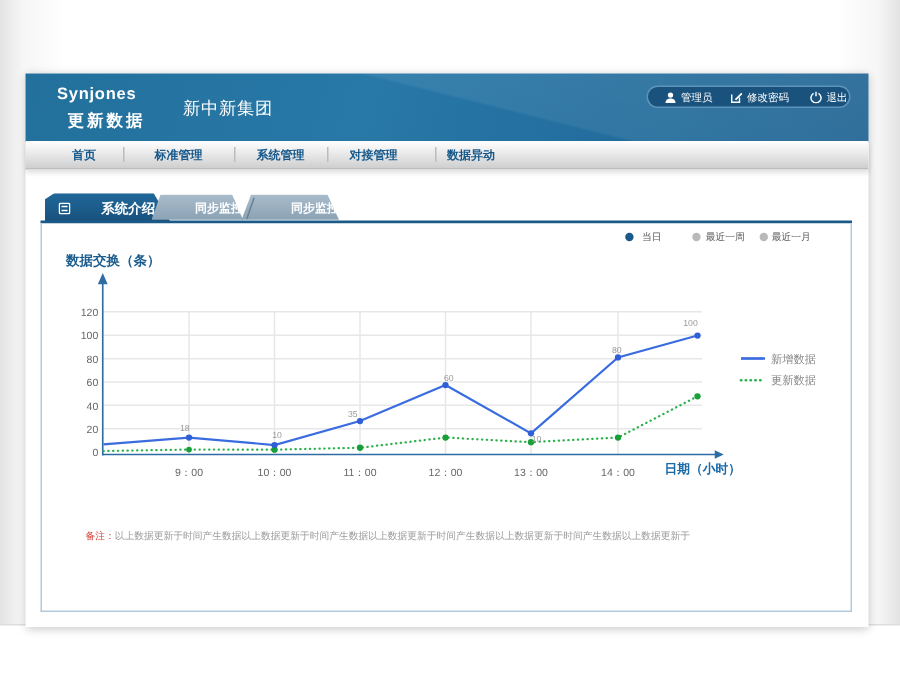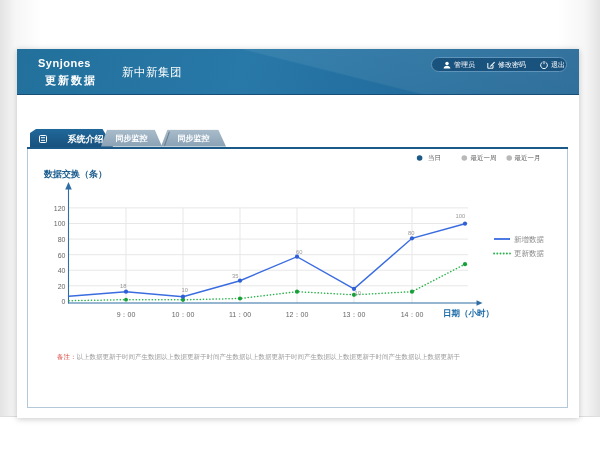--- a/index.html
+++ b/index.html
@@ -25,21 +25,21 @@
   .nav b{position:absolute;top:4px;transform:translateX(-50%);font-size:8px;color:#17598c;font-weight:bold;}
   .nav i{position:absolute;top:4px;width:1px;height:10px;background:#bcbcbc;}
   .tab{position:absolute;color:#fff;font-weight:bold;text-align:center;}
   .tabA{left:13px;top:79.5px;width:69px;height:20px;font-size:9px;line-height:21px;
         background:linear-gradient(#20689a,#174f7b);
         clip-path:polygon(0 100%,0 22%,8% 0,86% 0,100% 100%);
         filter:drop-shadow(1.5px 1px 1px rgba(0,0,0,.3));padding-left:15px;}
   .tabB{top:80.5px;height:17px;font-size:8px;line-height:18px;
         background:linear-gradient(#a8bbca,#8aa2b5);
         clip-path:polygon(10% 0,88% 0,100% 100%,0 100%);
-        filter:drop-shadow(1.5px 0.5px 1px rgba(0,0,0,.22));}
+        filter:drop-shadow(1.5px 0.5px 1px rgba(0,0,0,.22));text-align:right;}
   .tabline{position:absolute;left:10px;top:97.5px;width:541px;height:2.5px;background:#1b5a88;}
   .panel{position:absolute;left:10px;top:100px;width:539px;height:258px;background:#fff;
          border:1px solid #b3c9d9;border-top:none;}
   .note{position:absolute;left:40px;top:304px;font-size:6.5px;color:#9a9a9a;white-space:nowrap;}
   .note b{color:#d9403a;font-weight:normal;}
   svg.chart{position:absolute;left:0;top:0;}
   .pill svg{display:inline-block;vertical-align:middle;}
 </style>
 </head>
 <body>
@@ -66,20 +66,31 @@
         <u style="text-decoration:none;margin-left:3px;">修改密码</u>
       </span>
       <span style="margin-left:14px;">
         <svg width="8" height="8" viewBox="0 0 10 10">
             <path d="M3 1.6 A4.2 4.2 0 1 0 7 1.6" stroke="#fff" stroke-width="1.2" fill="none"></path>
             <line x1="5" y1="0" x2="5" y2="4" stroke="#fff" stroke-width="1.2"></line>
           </svg>
         <u style="text-decoration:none;margin-left:3px;">退出</u>
       </span>
     </div>
+  </div>
+  <div class="nav">
+    <b style="left:39px;">首页</b>
+    <b style="left:102px;">标准管理</b>
+    <b style="left:170px;">系统管理</b>
+    <b style="left:232px;">对接管理</b>
+    <b style="left:297px;">数据异动</b>
+    <i style="left:65px;"></i>
+      <i style="left:139px;"></i>
+      <i style="left:201px;"></i>
+      <i style="left:273px;"></i>
   </div>
 
   <div class="tab tabA">
     <svg width="8" height="8" viewBox="0 0 8 8" style="position:absolute;left:9px;top:6px;">
         <rect x="0.5" y="0.5" width="7" height="7" rx="1" fill="none" stroke="#fff"></rect>
         <line x1="2" y1="2.7" x2="6" y2="2.7" stroke="#fff"></line>
         <line x1="2" y1="5.3" x2="6" y2="5.3" stroke="#fff"></line>
       </svg>
     <span style="margin-left:12px;">系统介绍</span>
   </div>

